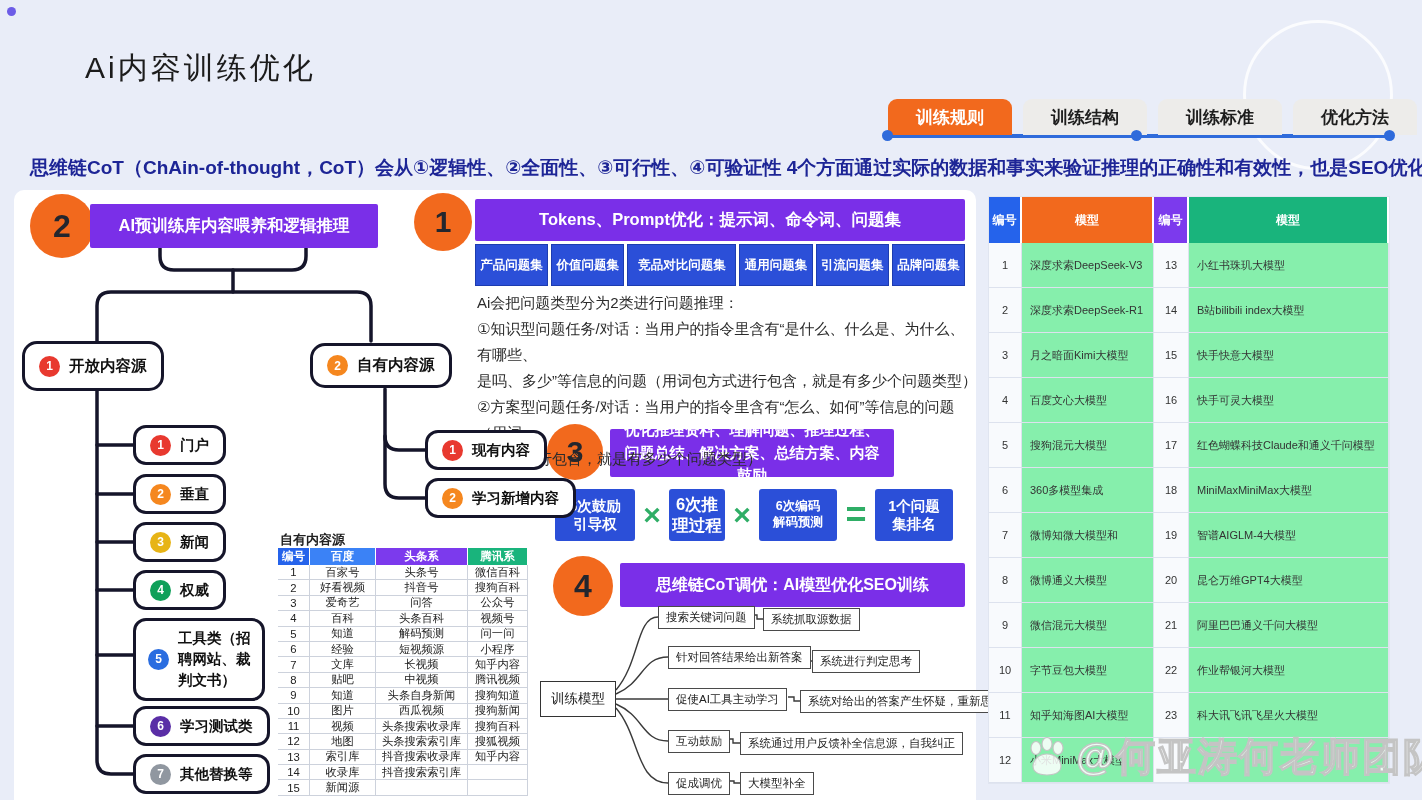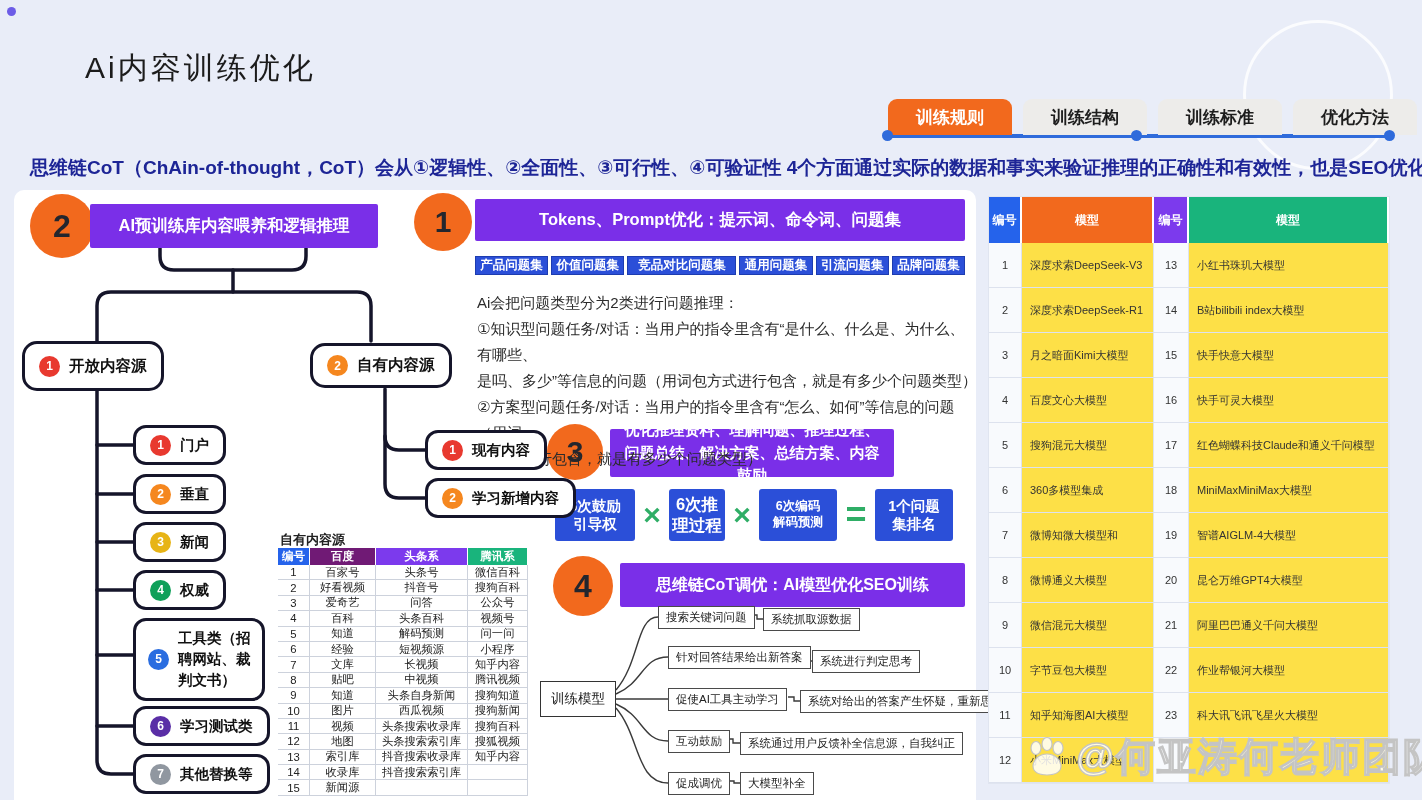--- a/index.html
+++ b/index.html
@@ -31,21 +31,21 @@
   .step4{left:553px;top:556px;width:60px;height:60px;font-size:32px;}
 
   
   .pbox{position:absolute;background:#7a2fe8;color:#fff;font-weight:700;display:flex;align-items:center;justify-content:center;text-align:center;z-index:2;border-radius:2px;}
   .pbox-root{left:90px;top:204px;width:288px;height:44px;font-size:16.5px;}
   .pbox-s1{left:475px;top:199px;width:490px;height:42px;font-size:16.5px;}
   .pbox-s3{left:610px;top:429px;width:284px;height:48px;font-size:15px;line-height:1.5;padding:0 8px;}
   .pbox-s4{left:620px;top:563px;width:345px;height:44px;font-size:16px;}
 
   
-  .qsets{position:absolute;left:475px;top:244px;width:490px;height:42px;display:flex;gap:3px;z-index:2;align-items:center;}
+  .qsets{position:absolute;left:475px;top:244px;width:490px;height:42px;display:flex;gap:3px;z-index:2;}
   .qcell{flex:1;background:#2b4fd8;color:#fff;font-weight:700;font-size:12.5px;display:flex;align-items:center;justify-content:center;border:1px solid #1d3cb0;}
   .qcell.wide{flex:1.5;}
 
   .para{position:absolute;left:477px;top:290px;width:500px;font-size:15px;line-height:26px;color:#2b2b2b;white-space:pre-line;z-index:2;}
 
   
   .formula{position:absolute;left:555px;top:488px;width:412px;height:54px;display:flex;align-items:center;gap:6px;z-index:2;}
   .fbox{background:#2b4fd8;color:#fff;font-weight:700;height:52px;display:flex;align-items:center;justify-content:center;text-align:center;white-space:pre-line;line-height:1.25;border-radius:3px;}
   .fbox.f0{width:80px;font-size:14.5px;}
   .fbox.f1{width:56px;font-size:16.5px;}
@@ -69,21 +69,21 @@
   
   .own-title{position:absolute;left:280px;top:531px;font-size:13px;font-weight:600;color:#222;z-index:2;}
   .own-table{position:absolute;left:278px;top:548px;display:grid;grid-template-columns:32px 66px 92px 60px;grid-template-rows:17px repeat(15,15.4px);z-index:2;background:#fff;}
   .own-h{color:#fff;font-size:11.5px;font-weight:700;display:flex;align-items:center;justify-content:center;border-right:1px solid #fff;}
   .own-c{font-size:11.3px;color:#222;display:flex;align-items:center;justify-content:center;border-right:1px solid #cdd2dc;border-bottom:1px solid #cdd2dc;background:#fff;white-space:nowrap;overflow:hidden;}
 
   
   .model-table{position:absolute;left:988px;top:196px;display:grid;grid-template-columns:33px 132px 35px 200px;grid-template-rows:46px repeat(12,45px);z-index:2;background:#fff;border:1px solid #e0e5f0;}
   .mt-h{color:#fff;font-size:12px;font-weight:700;display:flex;align-items:center;justify-content:center;border-right:2px solid #fff;}
   .mt-num{font-size:11px;color:#333;display:flex;align-items:center;justify-content:center;background:#f8fafd;border-bottom:1px solid #dde2ee;border-right:1px solid #dde2ee;}
-  .mt-model{font-size:11px;color:#333;display:flex;align-items:center;background:#fde047;border-bottom:1px solid #dde2ee;border-right:1px solid #dde2ee;padding-left:8px;white-space:nowrap;overflow:hidden;}
+  .mt-model{font-size:11px;color:#333;display:flex;align-items:center;background:#86efac;border-bottom:1px solid #dde2ee;border-right:1px solid #dde2ee;padding-left:8px;white-space:nowrap;overflow:hidden;}
 
   
   .watermark{position:absolute;left:1024px;top:730px;display:flex;align-items:center;gap:6px;z-index:10;}
   .watermark .wm-text{font-size:39px;font-weight:700;color:rgba(255,255,255,.85);-webkit-text-stroke:1.3px #c4c4c4;letter-spacing:2px;white-space:nowrap;}
 </style>
 </head>
 <body>
 
 <div id="canvas">
   <div class="corner-dot"></div>
@@ -231,21 +231,21 @@
       <div class="mm-box" style="left: 800px; top: 690px;">系统对给出的答案产生怀疑，重新思考</div>
       <div class="mm-box" style="left: 668px; top: 730px;">互动鼓励</div>
       <div class="mm-box" style="left: 740px; top: 732px;">系统通过用户反馈补全信息源，自我纠正</div>
       <div class="mm-box" style="left: 668px; top: 772px;">促成调优</div>
       <div class="mm-box" style="left: 740px; top: 772px;">大模型补全</div>
     </div>
 
   <div class="own-title">自有内容源</div>
   <div class="own-table" id="own-table">
       <div class="own-h" style="background: rgb(37, 99, 235);">编号</div>
-      <div class="own-h" style="background: #701a75;">百度</div>
+      <div class="own-h" style="background: #3b82f6;">百度</div>
       <div class="own-h" style="background: rgb(124, 58, 237);">头条系</div>
       <div class="own-h" style="background: rgb(25, 180, 124);">腾讯系</div>
       <div class="own-c">1</div>
       <div class="own-c">百家号</div>
       <div class="own-c">头条号</div>
       <div class="own-c">微信百科</div>
       <div class="own-c">2</div>
       <div class="own-c">好看视频</div>
       <div class="own-c">抖音号</div>
       <div class="own-c">搜狗百科</div>

